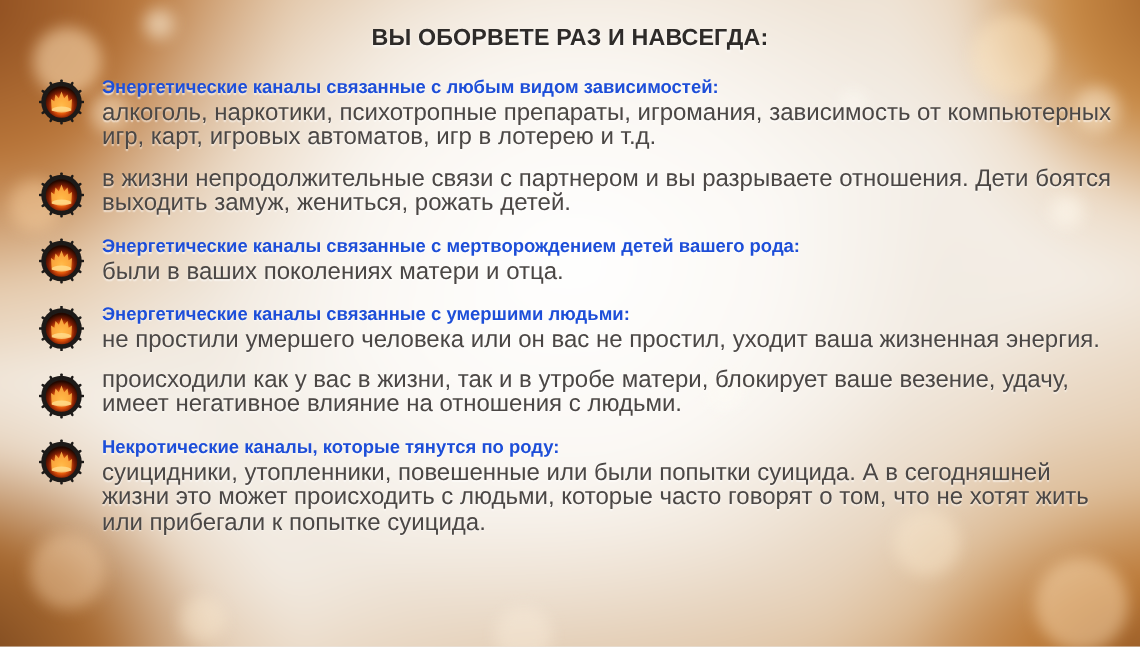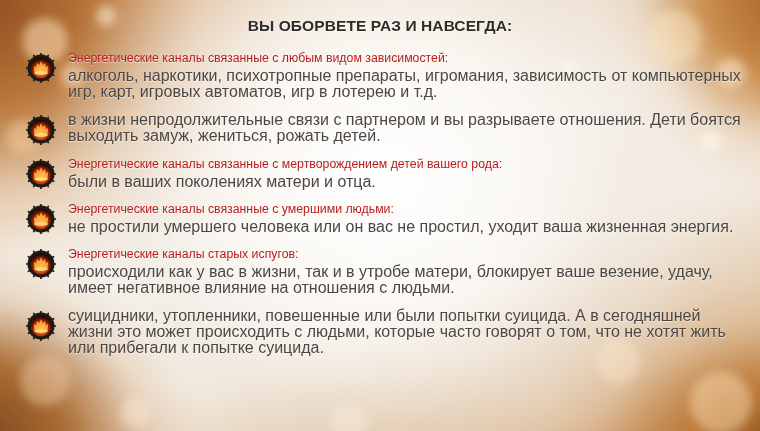--- a/index.html
+++ b/index.html
@@ -82,22 +82,22 @@
     position:relative;
     width:30px; height:30px;
     flex:0 0 30px;
   }
   .emblem svg { display:block; width:30px; height:30px; }
 
   .text-cell { flex:1 1 auto; padding-left:2px; }
 
   .block-heading {
     font-size:12.3px;
-    font-weight:normal;
-    color:#b91c1c;
+    font-weight:bold;
+    color:#1d4ed8;
     line-height:17px;
     margin-bottom:1px;
     text-shadow:0 1px 1px rgba(255,255,255,0.7);
   }
   .block-body {
     font-size:16px;
     font-weight:normal;
     color:#4b4745;
     line-height:16.3px;
     text-shadow:0 1px 1px rgba(255,255,255,0.6);
@@ -291,21 +291,20 @@
                 <line x1="15.5" y1="4.9" x2="19.5" y2="11.8"></line>
               </g>
             </g>
             <circle cx="30" cy="30" r="21" fill="url(#g1)"></circle>
             <path d="M30 16 L33.5 25 L38 20 L39.5 29 L44 26 L43 42 L17 42 L16 26 L20.5 29 L22 20 L26.5 25 Z" fill="#ffb648" opacity="0.85"></path>
             <ellipse cx="30" cy="40" rx="13" ry="4" fill="#ffe49a" opacity="0.7"></ellipse>
           </svg>
         </span>
       </div>
       <div class="text-cell">
-        <div class="block-heading">Энергетические каналы старых испугов:</div>
         <div class="block-body">происходили как у вас в жизни, так и в утробе матери, блокирует ваше везение, удачу, имеет негативное влияние на отношения с людьми.</div>
       </div>
     </div>
 
     <div class="block">
       <div class="icon-cell">
         <span class="emblem">
           <svg viewBox="0 0 60 60" aria-hidden="true">
             <g fill="#1d1a18">
               <circle cx="30" cy="30" r="27"></circle>
@@ -324,18 +323,19 @@
                 <line x1="15.5" y1="4.9" x2="19.5" y2="11.8"></line>
               </g>
             </g>
             <circle cx="30" cy="30" r="21" fill="url(#g1)"></circle>
             <path d="M30 16 L33.5 25 L38 20 L39.5 29 L44 26 L43 42 L17 42 L16 26 L20.5 29 L22 20 L26.5 25 Z" fill="#ffb648" opacity="0.85"></path>
             <ellipse cx="30" cy="40" rx="13" ry="4" fill="#ffe49a" opacity="0.7"></ellipse>
           </svg>
         </span>
       </div>
       <div class="text-cell">
+        <div class="block-heading">Некротические каналы, которые тянутся по роду:</div>
         <div class="block-body">суицидники, утопленники, повешенные или были попытки суицида. А в сегодняшней жизни это может происходить с людьми, которые часто говорят о том, что не хотят жить или прибегали к попытке суицида.</div>
       </div>
     </div>
 
   </div>
 </div>
 
 </body></html>

